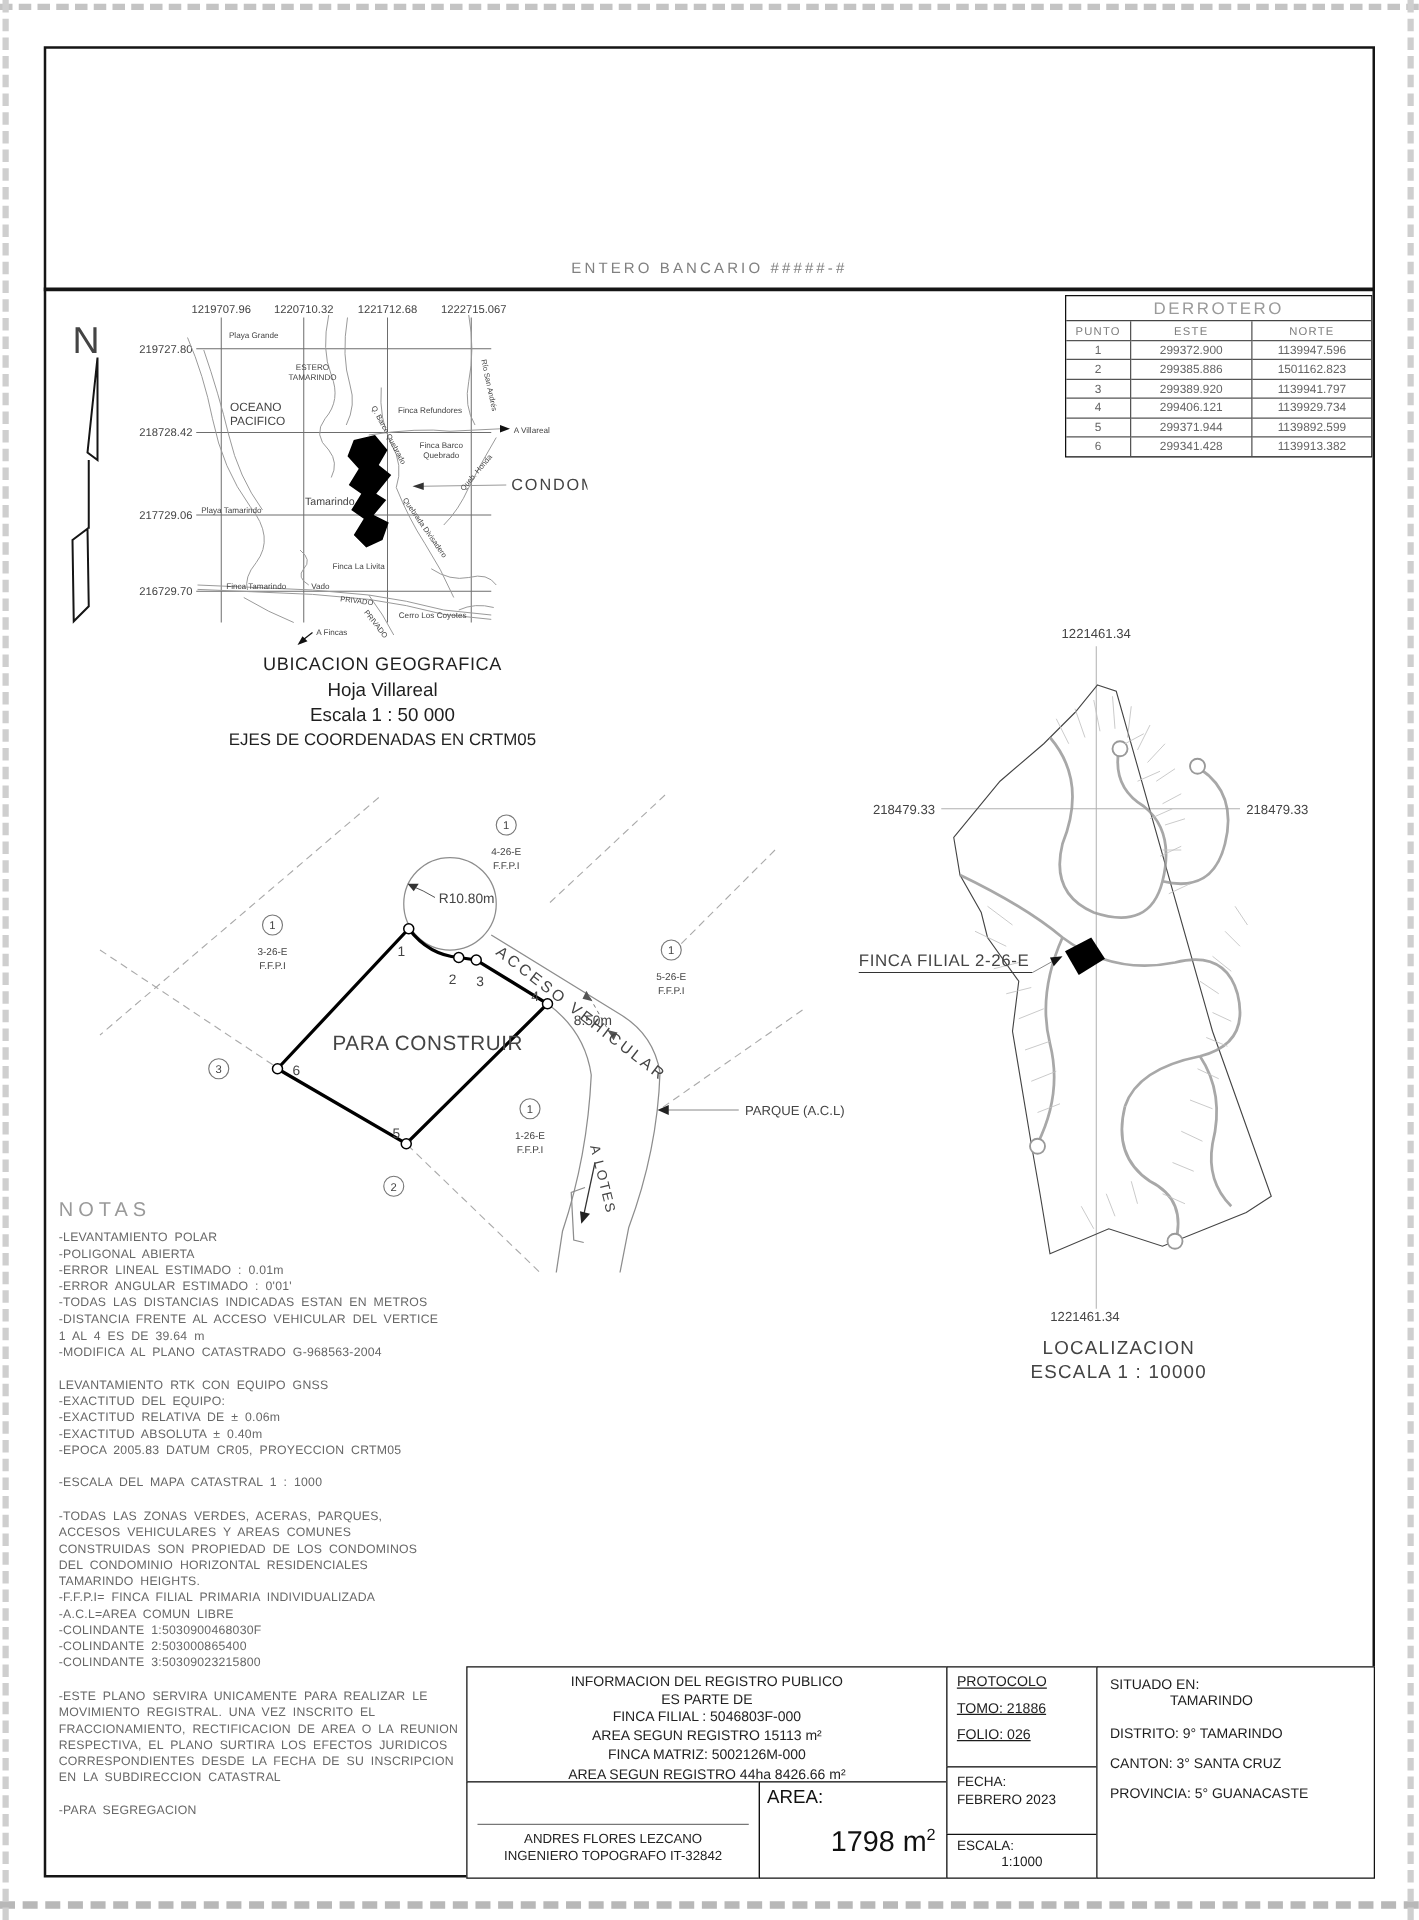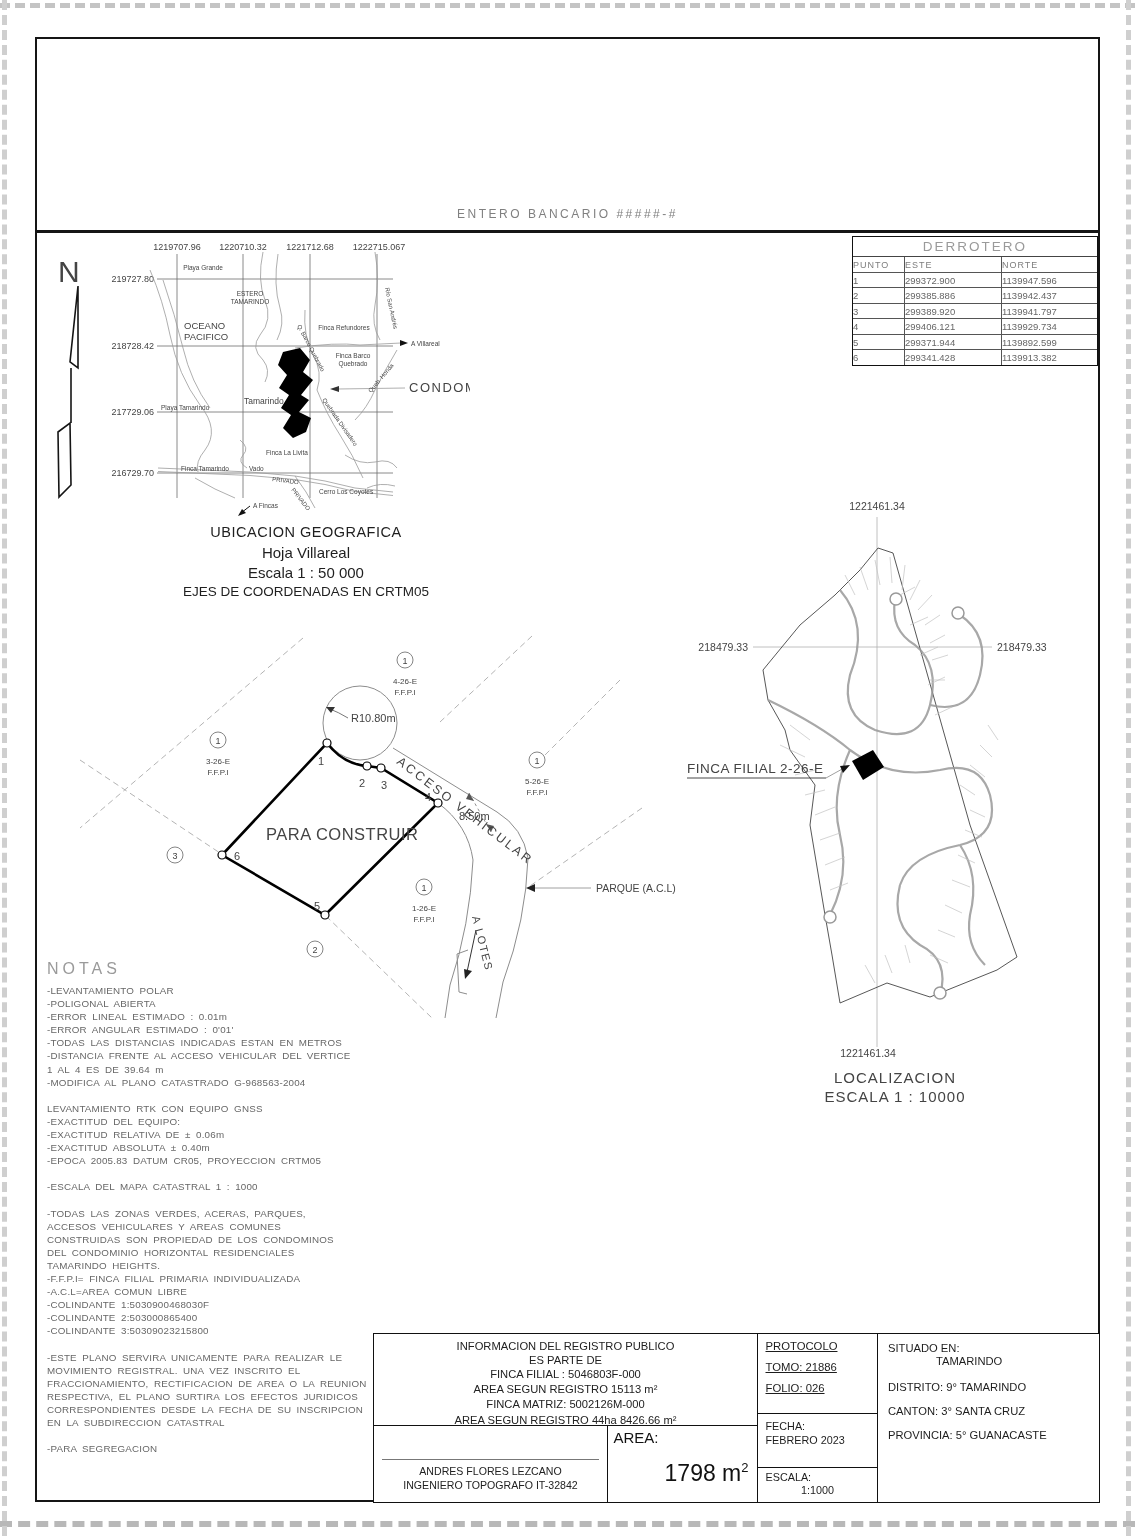--- a/index.html
+++ b/index.html
@@ -12,21 +12,21 @@
   .perf-left{left:2px;top:0;height:1536px;border-left:5px dashed #cfcfcf;}
   .perf-right{left:1126px;top:0;height:1536px;border-left:5px dashed #cfcfcf;}
   
   .sheet{left:35px;top:37px;width:1065px;height:1465px;border:2px solid #151515;box-sizing:border-box;}
   .divider{left:35px;top:230px;width:1065px;height:3px;background:#151515;}
   .entero{left:35px;top:207px;width:1065px;text-align:center;font-size:12px;letter-spacing:2.5px;color:#808080;}
   
   .derrotero{left:852px;top:236px;width:246px;border:1.6px solid #111;box-sizing:border-box;background:#fff;}
   .derrotero .title{height:19px;line-height:19px;text-align:center;font-size:13.5px;letter-spacing:2px;color:#9a9a9a;border-bottom:1px solid #444;}
   .drow{display:flex;}
-  .dcell{box-sizing:border-box;border-right:1px solid #555;border-bottom:1px solid #555;text-align:left;color:#666;}
+  .dcell{box-sizing:border-box;border-right:1px solid #555;border-bottom:1px solid #555;text-align:center;color:#666;}
   .dcell:last-child{border-right:none;}
   .drow:last-child .dcell{border-bottom:none;}
   .dc1{width:52px;} .dc2{width:97px;} .dc3{width:95px;}
   .dhead .dcell{height:16px;line-height:16px;font-size:9px;color:#7d7d7d;letter-spacing:1px;}
   .dbody .dcell{height:15.4px;line-height:15.4px;font-size:9.5px;}
   
   .ubi-caption{left:140px;top:524px;width:332px;text-align:center;color:#1f1f1f;}
   .ubi-caption .l1{font-size:14.5px;letter-spacing:.5px;margin-bottom:4px;}
   .ubi-caption .l2,.ubi-caption .l3{font-size:15px;margin-bottom:3px;}
   .ubi-caption .l4{font-size:13.5px;}
@@ -81,21 +81,21 @@
 
       <div class="drow">
         <div class="dcell dc1">1</div>
         <div class="dcell dc2">299372.900</div>
         <div class="dcell dc3">1139947.596</div>
       </div>
 
       <div class="drow">
         <div class="dcell dc1">2</div>
         <div class="dcell dc2">299385.886</div>
-        <div class="dcell dc3">1139942.437</div>
+        <div class="dcell dc3">1501162.823</div>
       </div>
 
       <div class="drow">
         <div class="dcell dc1">3</div>
         <div class="dcell dc2">299389.920</div>
         <div class="dcell dc3">1139941.797</div>
       </div>
 
       <div class="drow">
         <div class="dcell dc1">4</div>

